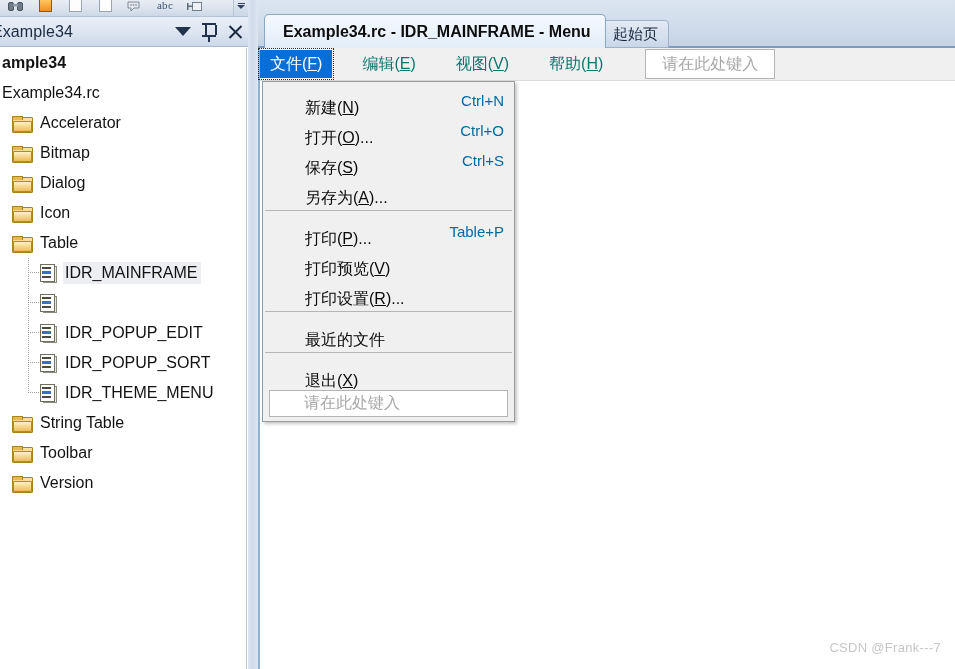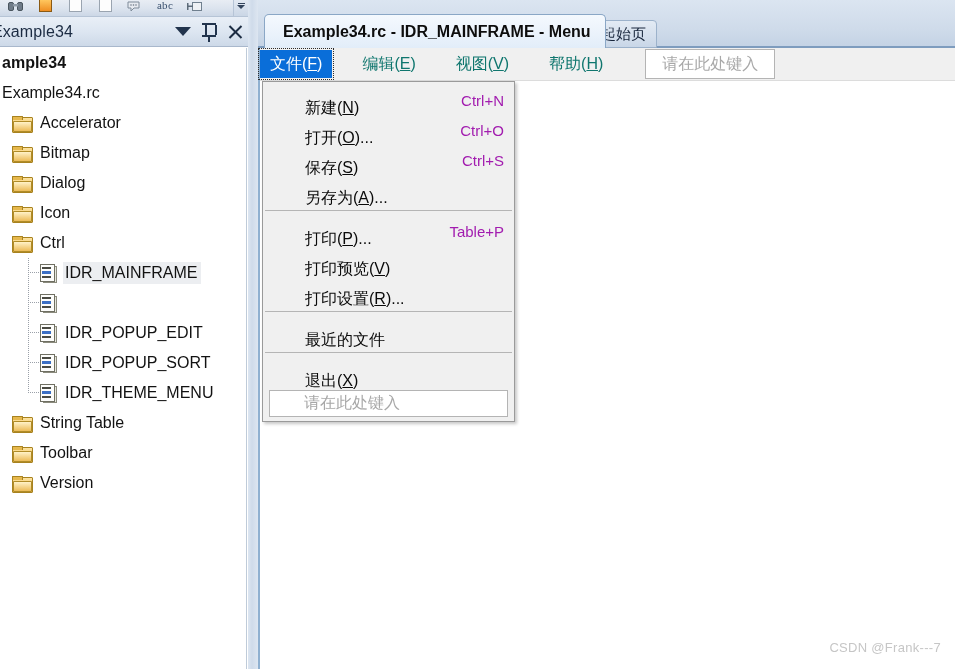--- a/index.html
+++ b/index.html
@@ -418,21 +418,21 @@
     color: #0a0a0a;
     white-space: nowrap;
     position: relative;
     box-sizing: border-box;
   }
   .mi-label { flex: 0 0 auto; margin-top: 16px; }
   .mi-accel {
     position: absolute;
     right: 10px;
     font-size: 15px;
-    color: #a21caf;
+    color: #0369a1;
     font-family: "Liberation Sans", sans-serif;
   }
   .mi-sep {
     height: 1px;
     background: #b5b5b5;
     margin: 5px 2px 5px 2px;
   }
   .mi.newitem {
     margin: 2px 6px 0 6px;
     border: 1px solid #b4b4b4;
@@ -575,21 +575,21 @@
           </span>
           <span class="tree-label">Icon</span>
         </div>
         <div class="tree-row">
           <div class="tree-indent" style="width: 12px;"></div>
           <span class="folder-ico">
             <span class="f-back"></span>
             <span class="f-tab"></span>
             <span class="f-front"></span>
           </span>
-          <span class="tree-label">Ctrl</span>
+          <span class="tree-label">Table</span>
         </div>
         <div class="tree-row selected">
           <div class="tree-connector">
             <div class="vline"></div>
             <div class="hline"></div>
           </div>
           <div class="tree-indent" style="width: 38px;"></div>
           <span class="menures-ico">
             <span class="m-shadow"></span>
             <span class="m-front"></span>
@@ -690,21 +690,21 @@
 
   <div class="splitter"></div>
 
   <div class="doc-area">
 
     <div class="tabstrip">
       <div class="tab-underline"></div>
       <div class="tab active" id="tab-active">
         <span>Example34.rc - IDR_MAINFRAME - Menu</span>
       </div>
-      <div class="tab inactive" id="tab-inactive" style="left: 332px;">
+      <div class="tab inactive" id="tab-inactive" style="left: 344px;">
         <span>起始页</span>
       </div>
     </div>
 
     <div class="canvas">
 
       <div class="menubar" id="menubar">
           <div class="menubar-item selected" title="文件(F)">文件(<u>F</u>)</div>
           <div class="menubar-item" title="编辑(E)">编辑(<u>E</u>)</div>
           <div class="menubar-item" title="视图(V)">视图(<u>V</u>)</div>

